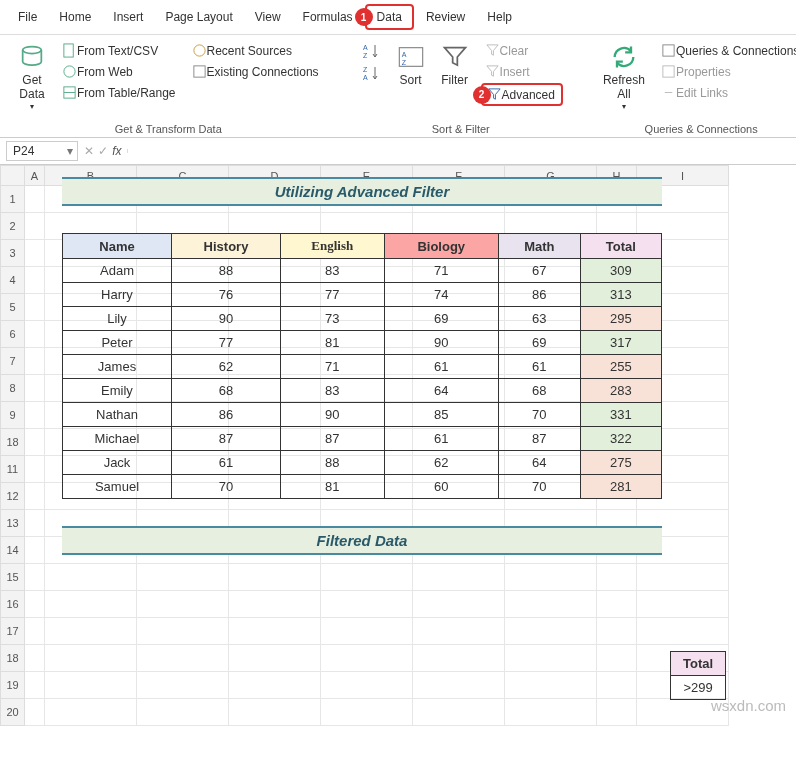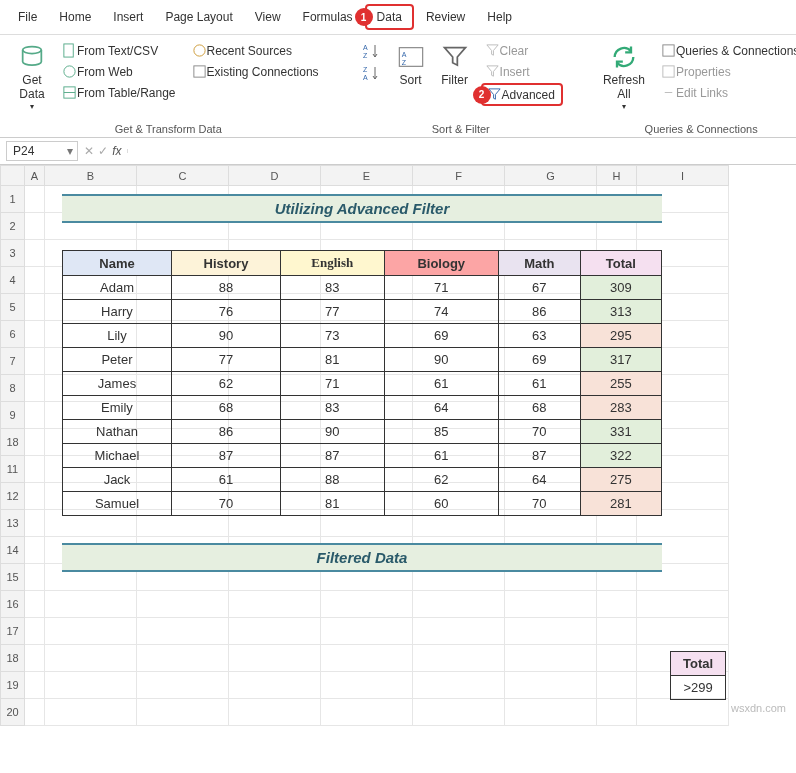--- a/index.html
+++ b/index.html
@@ -56,22 +56,22 @@
 .hbio  { background: #fca5a5; }
 .hmath { background: #e9e3f0; }
 .htot  { background: #f5e0f0; }
 .tgood { background: #e2efdb; }
 .tbad  { background: #f8e2d8; }
 .criteria-table { border-collapse: collapse; }
 .criteria-table th, .criteria-table td { border: 1px solid #333; padding: 4px 12px; text-align: center; font-size: 13px; }
 .criteria-table th { background: #f5e0f0; font-weight: bold; }
 
 
-.content-overlay { position: absolute; left: 62px; top: 29px; width: 600px; }
-.watermark { position: absolute; right: 10px; bottom: 12px; color: #bbb; font-size: 11px; }
+.content-overlay { position: absolute; left: 62px; top: 12px; width: 600px; }
+.watermark { position: absolute; right: 10px; bottom: 12px; color: #bbb; font-size: 15px; }
 
 svg { display: block; }
 </style>
 </head>
 <body>
 
 <div class="menubar">
     <div class="menuitem">File</div>
     <div class="menuitem">Home</div>
     <div class="menuitem">Insert</div>

